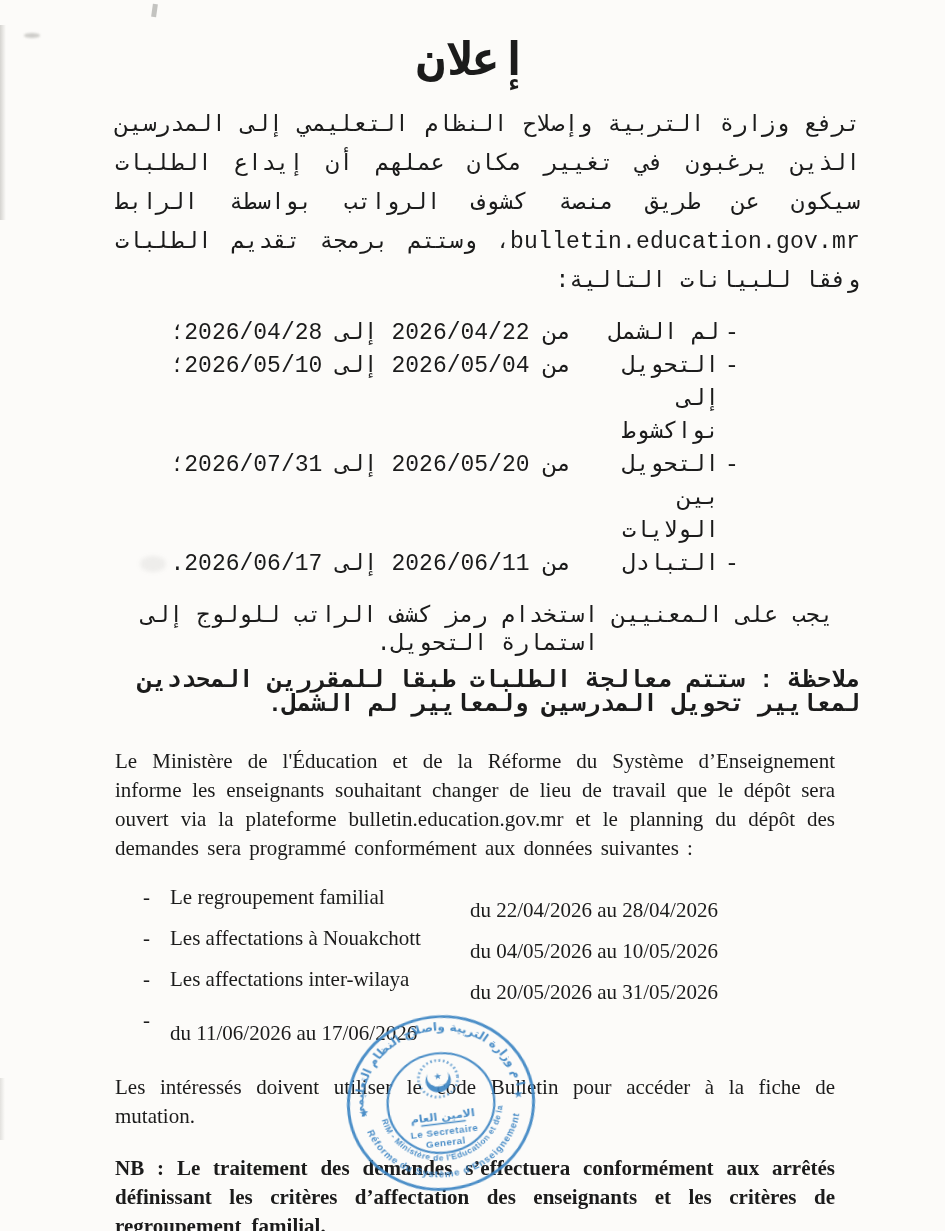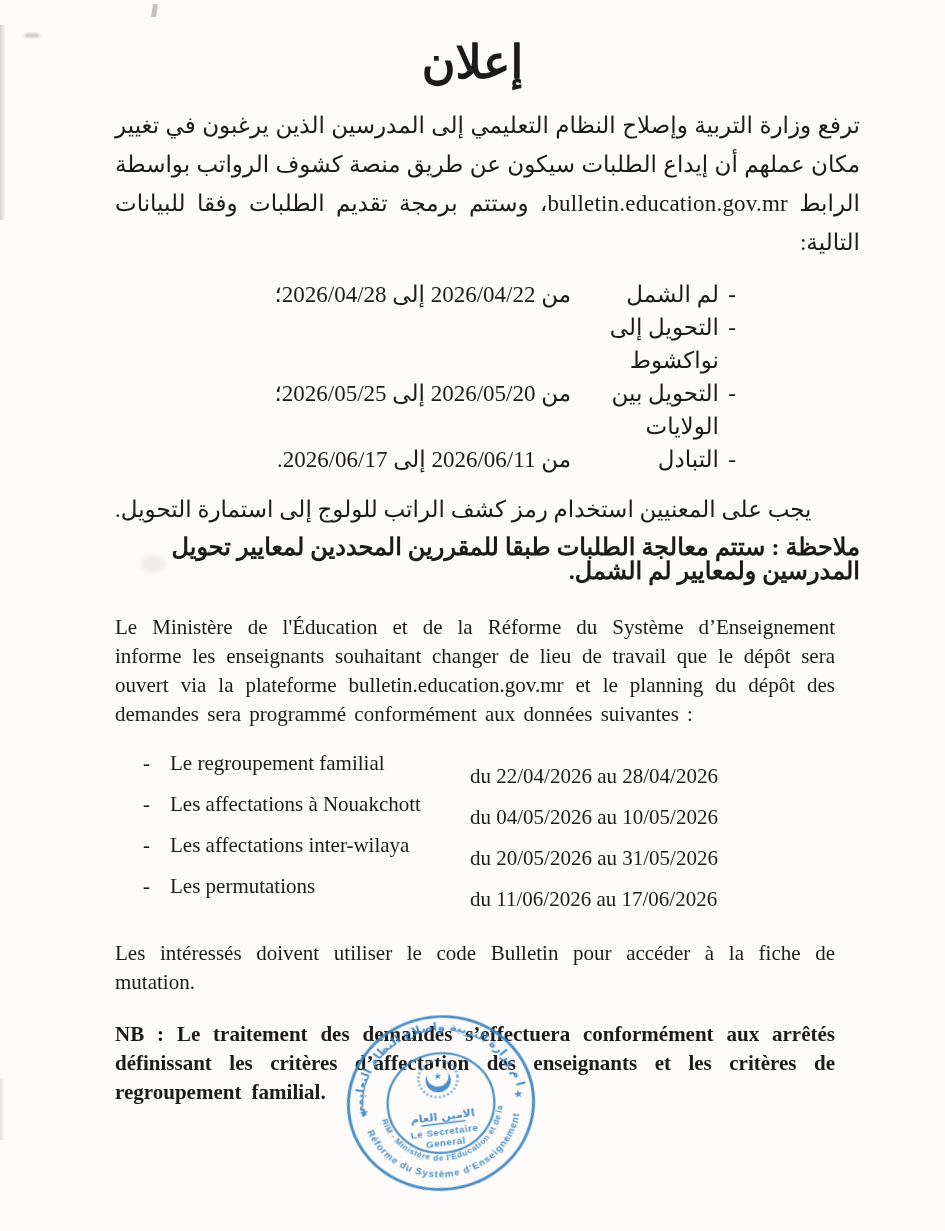--- a/index.html
+++ b/index.html
@@ -10,32 +10,32 @@
     background:#fcfbf9; color:var(--ink); overflow:hidden;
   }
   
   .artifact { position:absolute; pointer-events:none; }
   .speck1 { left:24px; top:33px; width:16px; height:5px; background:rgba(120,120,115,.35); border-radius:50%; filter:blur(1px); }
   .speck2 { left:152px; top:4px; width:5px; height:13px; background:rgba(110,110,108,.4); filter:blur(.6px); transform:rotate(8deg); }
   .edge-streak { left:0; top:25px; width:6px; height:195px; background:linear-gradient(to right, rgba(150,148,142,.38), rgba(150,148,142,0)); }
   .smudge1 { left:140px; top:556px; width:26px; height:16px; background:rgba(100,100,95,.09); border-radius:50%; filter:blur(2px); }
   .smudge2 { left:0; top:1078px; width:5px; height:62px; background:linear-gradient(to right, rgba(150,148,142,.25), rgba(150,148,142,0)); }
   
-  .ar { direction:rtl; font-family:Liberation Serif, serif; }
+  .ar { direction:rtl; font-family:Liberation Mono, monospace; }
   .ar-title { margin-top:34px; text-align:center; font-size:46px; line-height:58px; font-weight:700; }
   .ar-body {
     margin:14px 85px 16px 115px; font-size:23px; line-height:39px;
     text-align:justify; letter-spacing:.2px;
   }
   .ar-list { margin:8px 200px 0 0; font-size:23px; }
   .ar-row { display:flex; line-height:33px; }
   .ar-row .dash { width:26px; text-align:center; flex:none; }
   .ar-label { width:148px; flex:none; }
   .ar-dates { flex:none; }
-  .ar-access { margin:20px 85px 0 115px; font-size:23px; text-align:left; }
+  .ar-access { margin:20px 85px 0 115px; font-size:23px; text-align:center; }
   .ar-note { margin:12px 85px 0 105px; font-size:24px; line-height:24px; font-weight:700; }
   
   .fr { font-family:"Liberation Serif", serif; }
   .fr-title {
     margin-top:58px; text-align:center; font-family:"Liberation Sans", sans-serif;
     font-size:37px; line-height:44px; font-weight:700; letter-spacing:.5px;
   }
   .fr-intro { margin:30px 110px 2px 115px; font-size:21px; line-height:29px; text-align:justify; word-spacing:3px; }
   .fr-list { margin:20px 0 0 143px; font-size:21px; }
   .fr-row { display:flex; line-height:28px; }
@@ -78,25 +78,26 @@
     <div class="ar-list">
 
     <div class="ar-row">
         <span class="dash">-</span>
         <span class="ar-label">لم الشمل</span>
         <span class="ar-dates">من 2026/04/22 إلى 2026/04/28؛</span>
       </div>
         <div class="ar-row">
         <span class="dash">-</span>
         <span class="ar-label">التحويل إلى نواكشوط</span>
+        <span class="ar-dates">من 2026/05/04 إلى 2026/05/10؛</span>
       </div>
         <div class="ar-row">
         <span class="dash">-</span>
         <span class="ar-label">التحويل بين الولايات</span>
-        <span class="ar-dates">من 2026/05/20 إلى 2026/05/25؛</span>
+        <span class="ar-dates">من 2026/05/20 إلى 2026/07/31؛</span>
       </div>
         <div class="ar-row">
         <span class="dash">-</span>
         <span class="ar-label">التبادل</span>
         <span class="ar-dates">من 2026/06/11 إلى 2026/06/17.</span>
       </div>
       </div>
 
     <p class="ar-access">يجب على المعنيين استخدام رمز كشف الراتب للولوج إلى استمارة التحويل.</p>
     <p class="ar-note">ملاحظة : ستتم معالجة الطلبات طبقا للمقررين المحددين لمعايير تحويل المدرسين ولمعايير لم الشمل.</p>
@@ -118,21 +119,20 @@
         <span class="fr-label">Les affectations à Nouakchott</span>
         <span class="fr-dates">du 04/05/2026 au 10/05/2026</span>
       </div>
         <div class="fr-row">
         <span class="dash">-</span>
         <span class="fr-label">Les affectations inter-wilaya</span>
         <span class="fr-dates">du 20/05/2026 au 31/05/2026</span>
       </div>
         <div class="fr-row">
         <span class="dash">-</span>
-        <span class="fr-label">Les permutations</span>
         <span class="fr-dates">du 11/06/2026 au 17/06/2026</span>
       </div>
       </div>
 
     <p class="fr-access">Les intéressés doivent utiliser le code Bulletin pour accéder à la fiche de mutation.</p>
     <p class="fr-nb">NB : Le traitement des demandes s’effectuera conformément aux arrêtés définissant les critères d’affectation des enseignants et les critères de regroupement familial.</p>
   </section>
 
   <div class="stamp">
     <svg viewBox="0 0 220 220" preserveAspectRatio="none">

